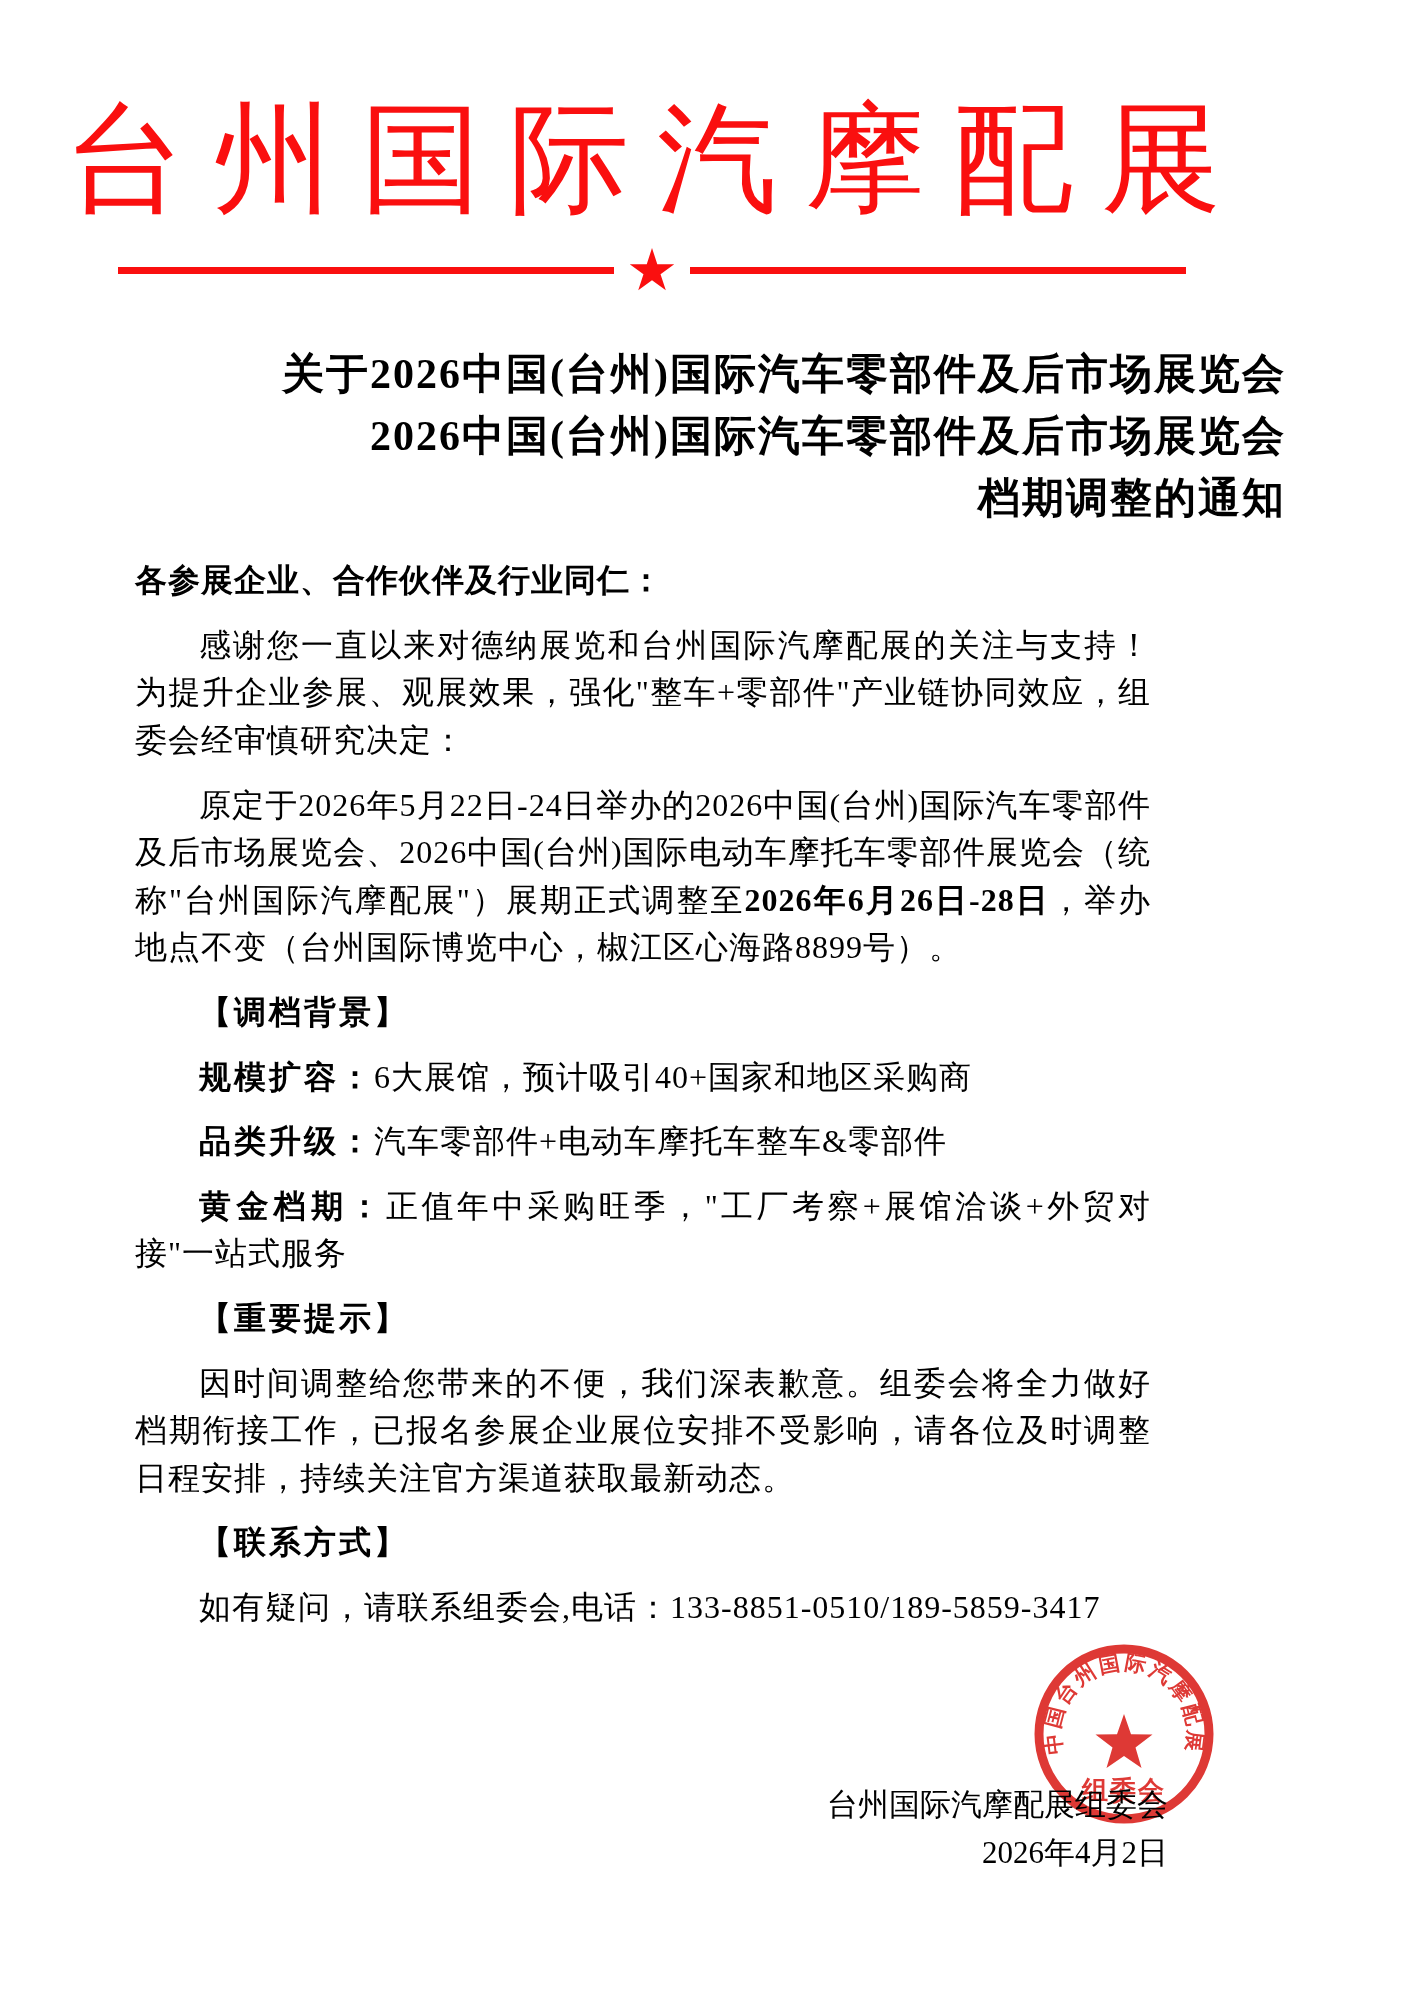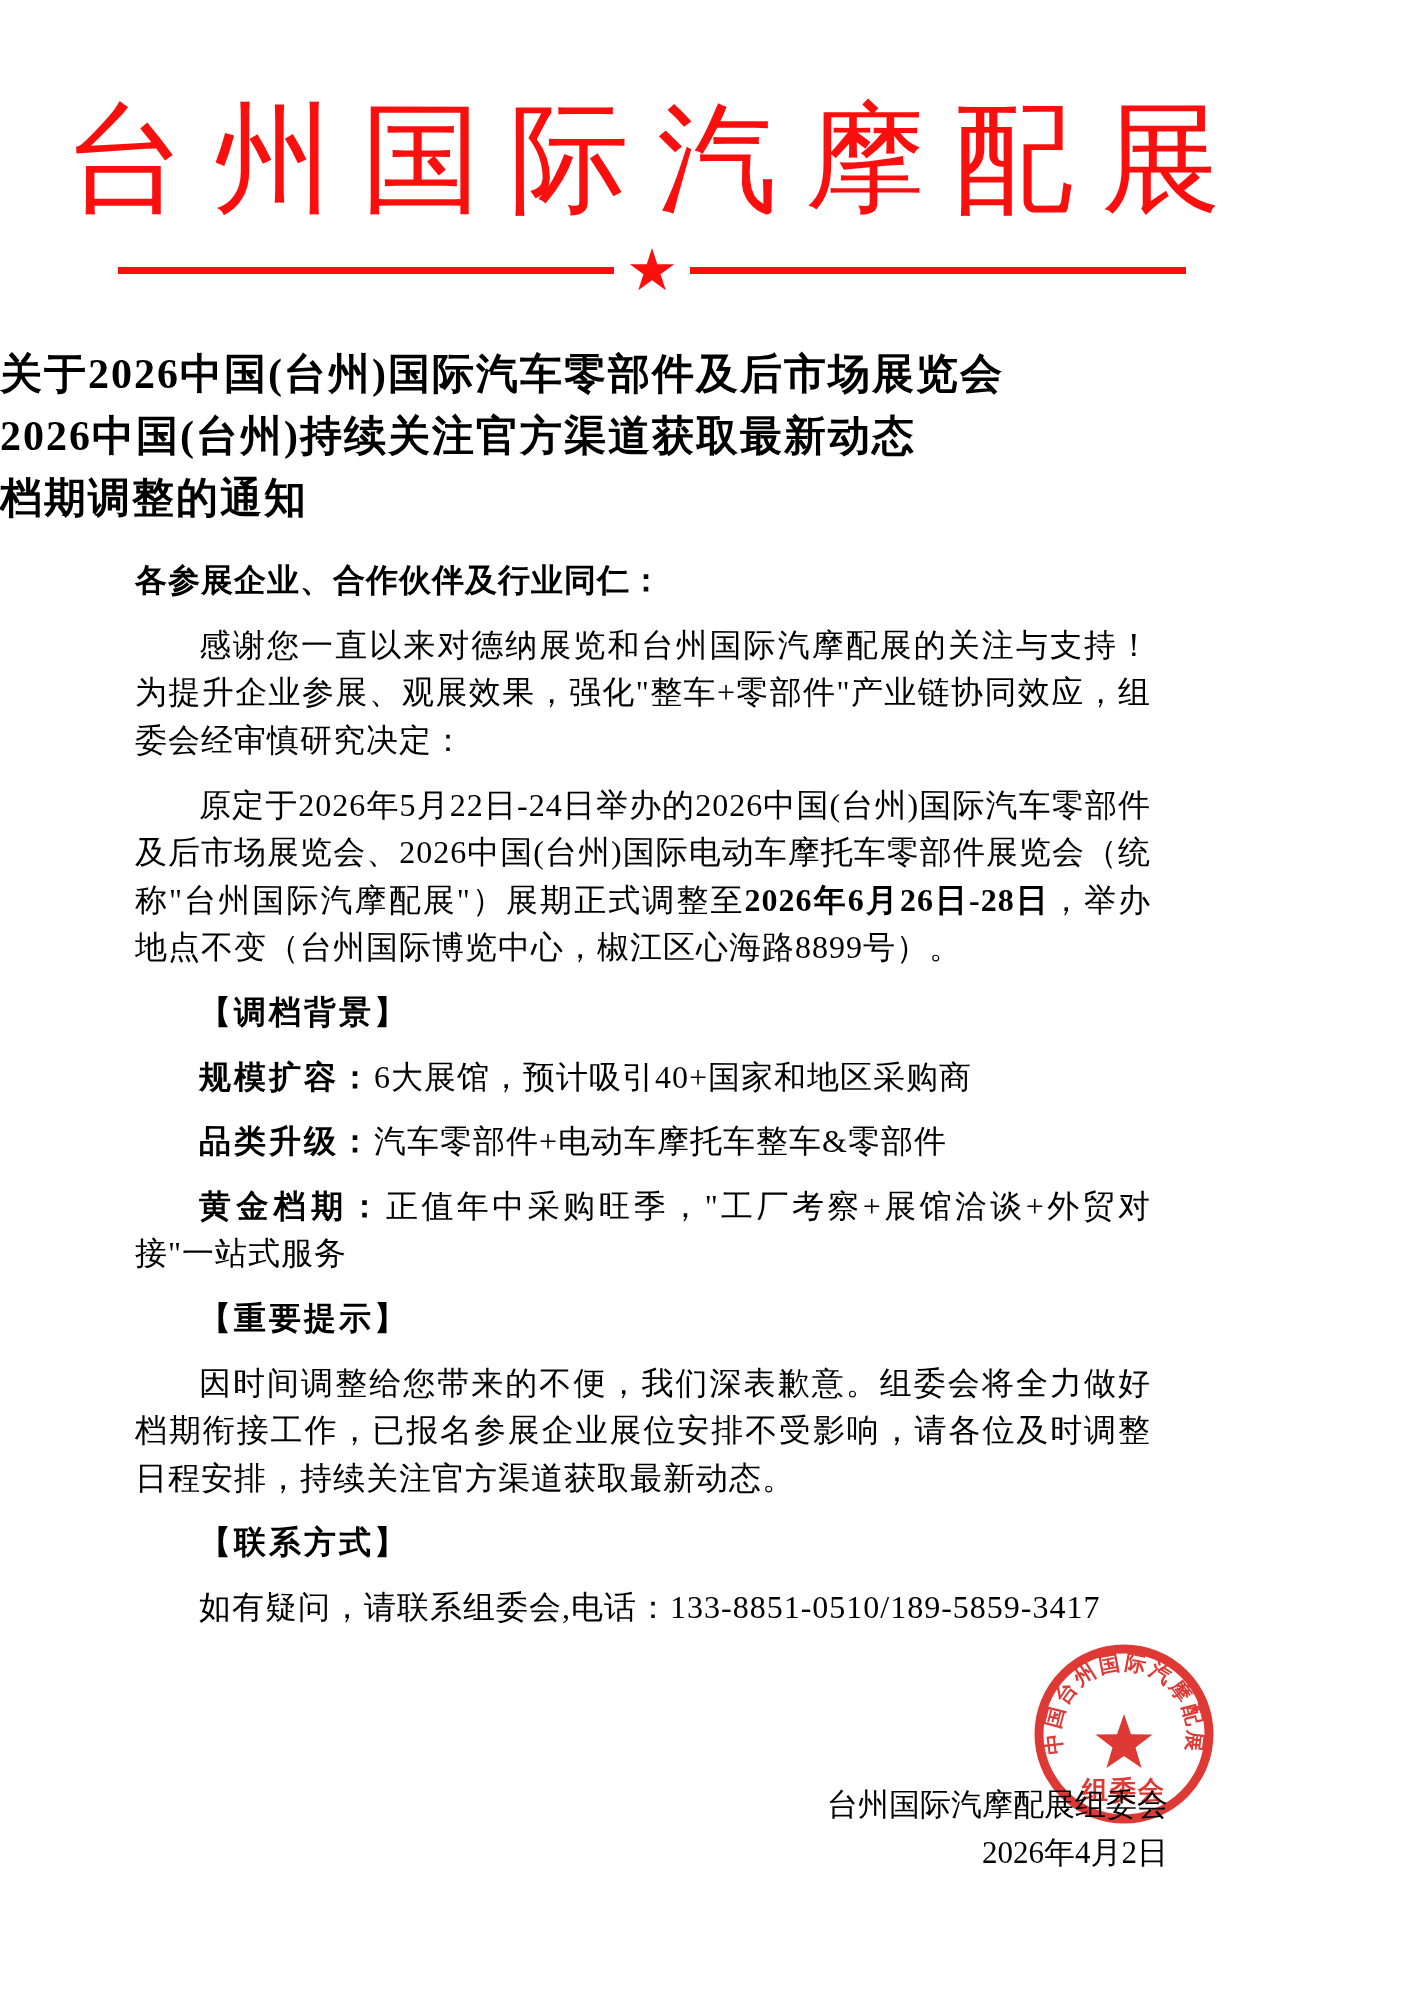--- a/index.html
+++ b/index.html
@@ -37,21 +37,21 @@
   .divider .star {
     color: #fa0f0f;
     font-size: 58px;
     line-height: 58px;
     padding: 0 12px;
     font-family: "DejaVu Sans", sans-serif;
   }
   
   .doc-title {
     margin-top: 44px;
-    text-align: left;
+    text-align: right;
     font-weight: bold;
     font-size: 42px;
     line-height: 62px;
     letter-spacing: 2px;
   }
   
   .body {
     margin: 28px 118px 0 118px;
     font-size: 32px;
     line-height: 47.6px;
@@ -94,21 +94,21 @@
   <div class="masthead">台州国际汽摩配展</div>
 
   <div class="divider">
     <div class="seg"></div>
     <div class="star">★</div>
     <div class="seg"></div>
   </div>
 
   <div class="doc-title">
     <div>关于2026中国(台州)国际汽车零部件及后市场展览会</div>
-    <div>2026中国(台州)持续关注官方渠道获取最新动态</div>
+    <div>2026中国(台州)国际汽车零部件及后市场展览会</div>
     <div>档期调整的通知</div>
   </div>
 
   <div class="body">
     <p class="salutation">各参展企业、合作伙伴及行业同仁：</p>
     <p class="indent">感谢您一直以来对德纳展览和台州国际汽摩配展的关注与支持！为提升企业参展、观展效果，强化"整车+零部件"产业链协同效应，组委会经审慎研究决定：</p>
     <p class="indent"><span>原定于2026年5月22日-24日举办的2026中国(台州)国际汽车零部件及后市场展览会、2026中国(台州)国际电动车摩托车零部件展览会（统称"台州国际汽摩配展"）展期正式调整至</span><span style="font-weight: bold;">2026年6月26日-28日</span><span>，举办地点不变（台州国际博览中心，椒江区心海路8899号）。</span></p>
     <p class="sec-heading">【调档背景】</p>
     <p class="indent"><span class="hl-label">规模扩容：</span><span>6大展馆，预计吸引40+国家和地区采购商</span></p>
     <p class="indent"><span class="hl-label">品类升级：</span><span>汽车零部件+电动车摩托车整车&amp;零部件</span></p>

